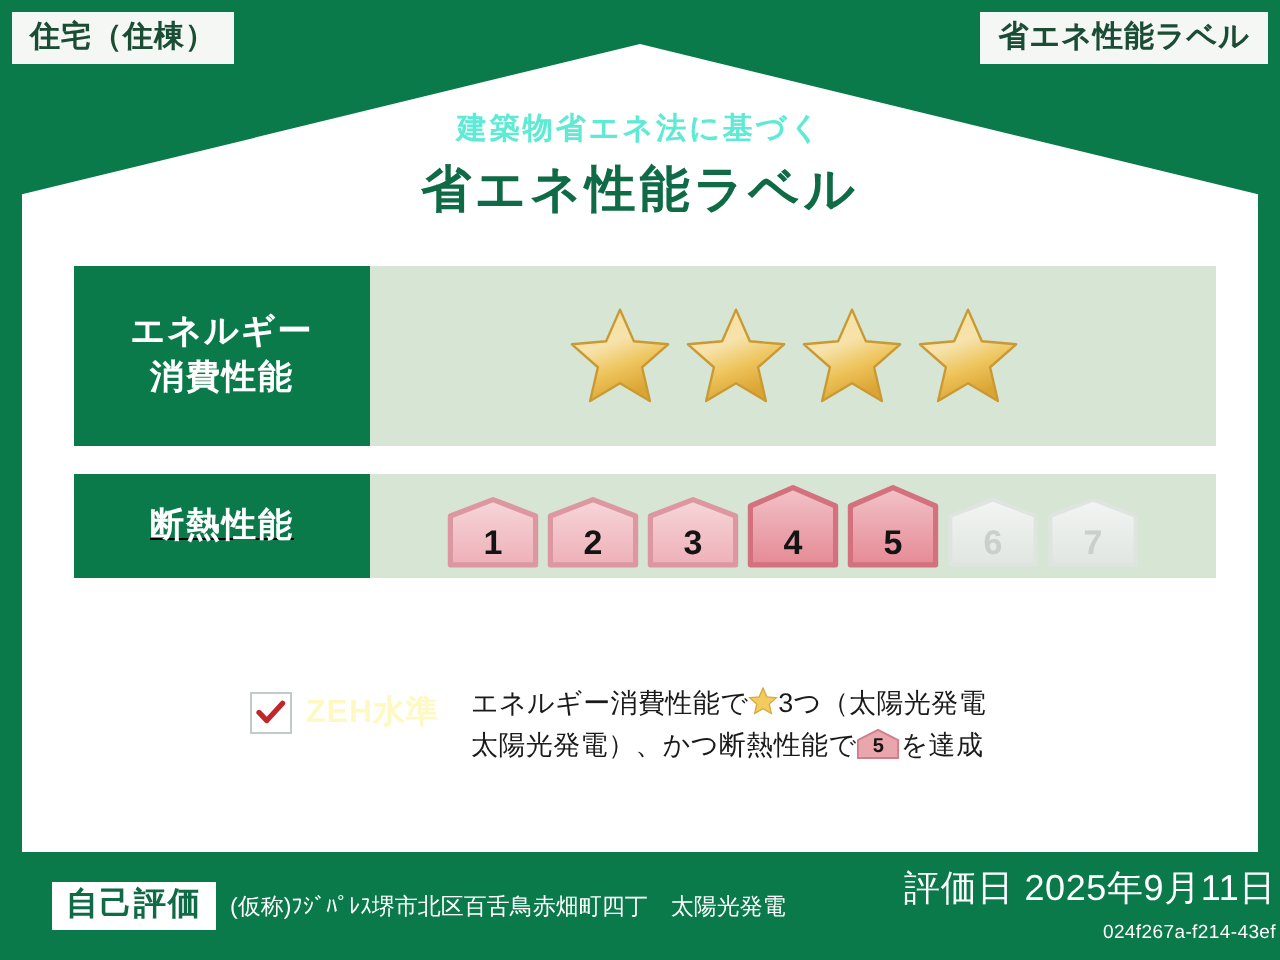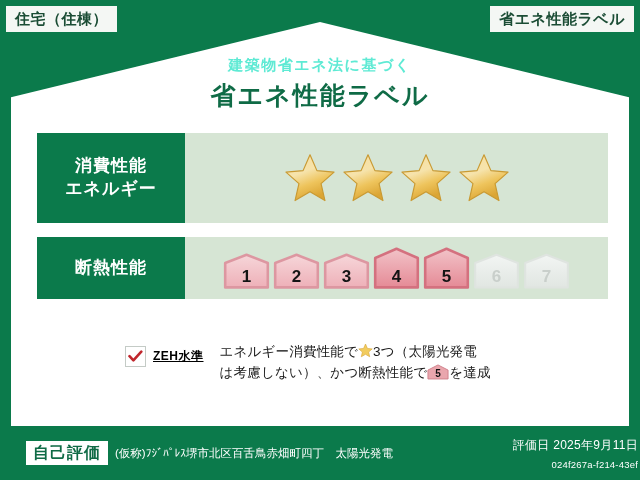--- a/index.html
+++ b/index.html
@@ -65,21 +65,21 @@
   
   .panel {
     position: absolute;
     left: 37px;
     width: 571px;
     display: flex;
     align-items: stretch;
     background: #d6e5d4;
   }
   .panel.energy    { top: 133px; height: 90px; }
-  .panel.insulation{ top: 237px; height: 62px; }
+  .panel.insulation{ top: 237px; height: 52px; text-decoration: underline; }
 
   .panel-label {
     width: 148px;
     flex: 0 0 148px;
     background: #0b7a4b;
     color: #ffffff;
     font-weight: bold;
     font-size: 17px;
     letter-spacing: 1px;
     display: flex;
@@ -143,26 +143,25 @@
   .checkbox {
     width: 21px; height: 21px;
     border: 1px solid #c4cbc6;
     background: #ffffff;
     display: flex;
     align-items: center;
     justify-content: center;
   }
   .checkbox svg { display: block; }
   .zeh-text {
-    font-size: 12px;
-    font-weight: bold;
-    color: #000000;
+    font-size: 16px;
+    font-weight: bold;
+    color: #fef9c3;
     letter-spacing: 0.5px;
     white-space: nowrap;
-    text-decoration: underline;
   }
   .zeh-desc {
     margin-left: 16px;
     font-size: 13.5px;
     color: #1a1a1a;
     line-height: 1.55;
     letter-spacing: 0.2px;
     padding-top: 6px;
   }
   .inline-star { width: 15px; height: 15px; vertical-align: -2px; }
@@ -208,42 +207,42 @@
     margin-left: 7px;
     letter-spacing: 0px;
     white-space: nowrap;
     flex: 1 1 auto;
   }
   .eval-block {
     flex: 0 0 auto;
     text-align: right;
     color: #ffffff;
   }
-  .eval-date { font-size: 12px; letter-spacing: 0.3px; }
+  .eval-date { font-size: 18px; letter-spacing: 0.3px; }
   .eval-id   { font-size: 9.5px; margin-top: 2px; letter-spacing: 0.2px; }
 </style>
 </head>
 <body>
 
 <div id="label">
 
   <div class="body-shape"></div>
 
   <div class="corner-tag left">住宅（住棟）</div>
   <div class="corner-tag right">省エネ性能ラベル</div>
 
   <div class="title-wrap">
     <div class="title-sub">建築物省エネ法に基づく</div>
     <div class="title-main">省エネ性能ラベル</div>
   </div>
 
   <div class="panel energy">
     <div class="panel-label">
+      <span>エネルギー</span>
       <span>消費性能</span>
-      <span>エネルギー</span>
     </div>
     <div class="panel-value">
       <div class="stars" id="stars-container">
           <svg class="star" viewBox="0 0 24 24">
             <defs>
               <linearGradient id="sg0" x1="0" y1="0" x2="0.4" y2="1">
                 <stop offset="0%" stop-color="#f7dfa0"></stop>
                 <stop offset="45%" stop-color="#f6e3ab"></stop>
                 <stop offset="72%" stop-color="#eec45c"></stop>
                 <stop offset="100%" stop-color="#dba534"></stop>
@@ -391,21 +390,21 @@
       </span>
       <span class="zeh-text">ZEH水準</span>
     </div>
     <div class="zeh-desc">
       <div>
         <span>エネルギー消費性能で</span><svg class="inline-star" viewBox="0 0 24 24" aria-hidden="true">
           <path d="M12 1.6 L15.1 8.7 L22.7 9.4 L17 14.5 L18.7 22 L12 18.1 L5.3 22 L7 14.5 L1.3 9.4 L8.9 8.7 Z" fill="#f2cc5e" stroke="#d8a63a" stroke-width="1"></path>
         </svg><span>3つ（太陽光発電</span>
       </div>
       <div>
-        <span>は考慮しない）、かつ断熱性能で</span><span class="inline-grade">
+        <span>太陽光発電）、かつ断熱性能で</span><span class="inline-grade">
           <svg viewBox="0 0 47 34" aria-hidden="true">
             <path d="M2 13 L23.5 2 L45 13 L45 32 L2 32 Z" fill="#e9a6ad" stroke="#cf7f8a" stroke-width="2"></path>
           </svg>
           <span class="num">5</span>
         </span><span>を達成</span>
       </div>
     </div>
   </div>
 
   <div class="footer">

